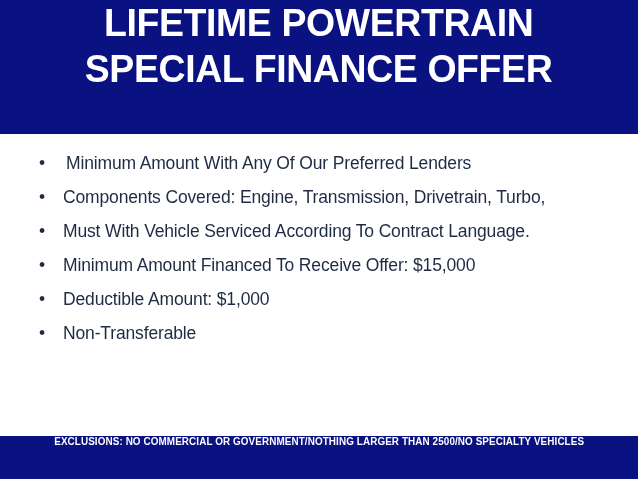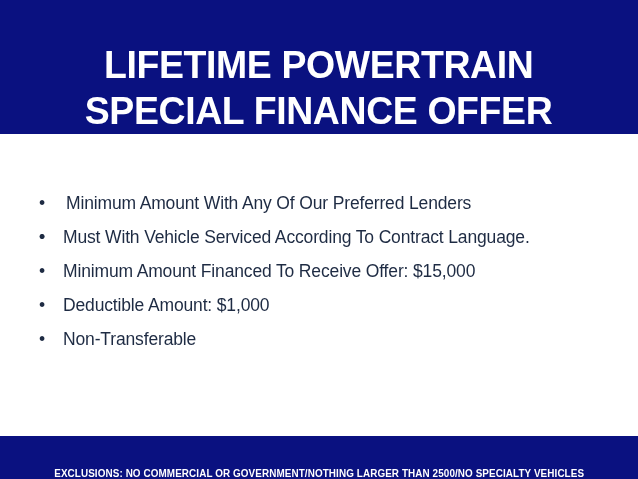--- a/index.html
+++ b/index.html
@@ -23,21 +23,21 @@
   }
 
   
   .header-band {
     background: #0A1180;
     height: 134px;
     flex: 0 0 134px;
     display: flex;
     flex-direction: column;
     align-items: center;
-    justify-content: flex-end;
+    justify-content: flex-start;
     padding: 0 2px;
     box-sizing: border-box;
   }
   .title-line {
     color: #ffffff;
     font-family: "Liberation Sans Narrow", "Liberation Sans", sans-serif;
     font-weight: bold;
     font-size: 39px;
     line-height: 46px;
     letter-spacing: -0.4px;
@@ -79,30 +79,29 @@
     font-size: 17.5px;
     color: #1E2B43;
     text-align: left;
   }
   ul.bullets > li .btext {
     display: block;
   }
   ul.bullets > li .btext .cont {
     display: block;
     padding-left: 3px;
-    margin-top: 40px;
   }
 
   
   .footer-band {
     flex: 0 0 43px;
     height: 43px;
     background: #0A1180;
     display: flex;
-    align-items: flex-end;
+    align-items: flex-start;
     justify-content: center;
     padding: 0 11px;
     box-sizing: border-box;
   }
   .footer-text {
     color: #ffffff;
     font-family: "Liberation Sans Narrow", "Liberation Sans", sans-serif;
     font-weight: bold;
     font-size: 10.2px;
     letter-spacing: 0.1px;
@@ -127,20 +126,21 @@
       <li>
         <span class="dot">•</span>
         <span class="btext">
           <span class="cont">Minimum Amount With Any Of Our Preferred Lenders</span>
         </span>
       </li>
 
       <li>
         <span class="dot">•</span>
         <span class="btext">
+          <span>Components Covered: Engine, Transmission, Drivetrain, Turbo,</span>
         </span>
       </li>
 
       <li>
         <span class="dot">•</span>
         <span class="btext">
           <span>Must With Vehicle Serviced According To Contract Language.</span>
         </span>
       </li>
 

